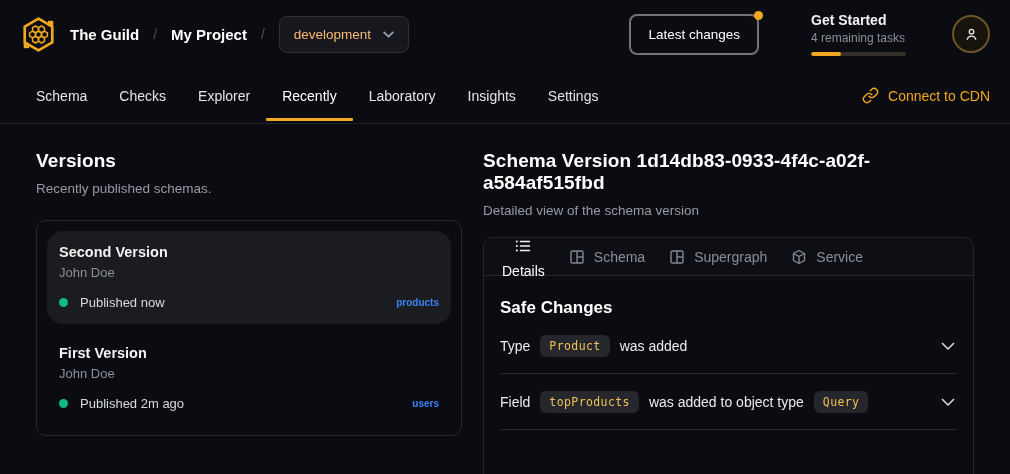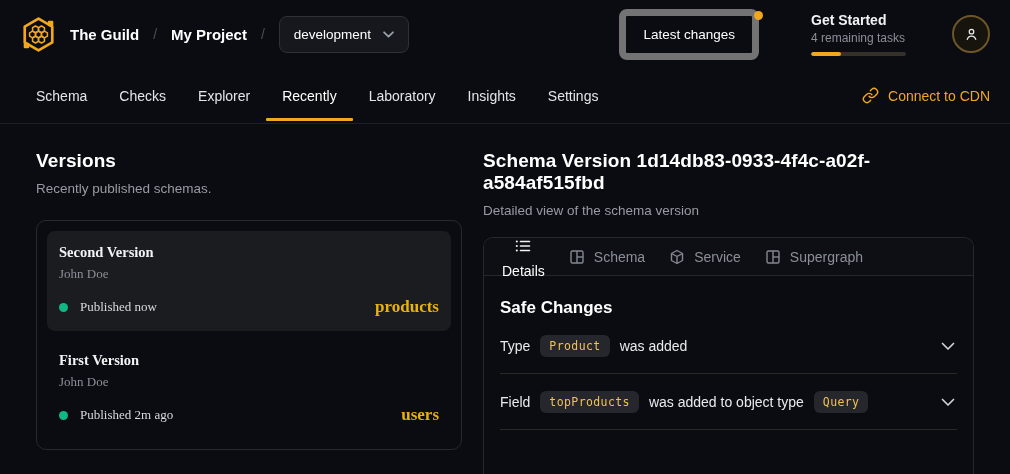--- a/index.html
+++ b/index.html
@@ -12,23 +12,23 @@
   svg { display:block; }
 
   
   .header { height:68px; display:flex; align-items:center; padding:8px 20px; }
   .logo { width:37px; height:37px; flex:0 0 auto; }
   .crumbs { display:flex; align-items:center; margin-left:13px; gap:14px; }
   .crumb { font-size:15px; font-weight:600; color:#fff; cursor:pointer; }
   .crumb-sep { color:#4a4e57; font-size:14px; }
   .target-select { display:flex; align-items:center; gap:12px; background:#16181d;
     border:1px solid #2e3138; border-radius:8px; padding:10px 14px;
-    font-size:13.5px; color:#ffffff; cursor:pointer; }
+    font-size:13.5px; color:#fdba74; cursor:pointer; }
   .spacer { flex:1; }
-  .latest-btn { position:relative; border:7px solid #737373; background:transparent;
+  .latest-btn { position:relative; border:2px solid #737373; background:transparent;
     color:#fff; font-size:13.5px; border-radius:8px; padding:11px 17px;
     cursor:pointer; font-family:inherit; }
   .latest-dot { position:absolute; top:-4px; right:-4px; width:9px; height:9px;
     border-radius:50%; background:var(--accent); }
   .get-started { margin-left:52px; width:95px; cursor:pointer; }
   .gs-title { font-size:14px; font-weight:600; white-space:nowrap; }
   .gs-sub { font-size:12px; color:#8b8f98; margin-top:3px; white-space:nowrap; }
   .gs-bar { margin-top:7px; height:4px; border-radius:2px; background:#35312a; overflow:hidden; }
   .gs-fill { height:100%; background:var(--accent); border-radius:2px; }
   .avatar { margin-left:46px; width:38px; height:38px; border-radius:50%;
@@ -45,28 +45,28 @@
   .cdn-link { margin-left:auto; display:flex; align-items:center; gap:9px;
     color:var(--accent); font-size:14px; cursor:pointer; }
 
   
   .main { display:grid; grid-template-columns:426px 1fr; column-gap:21px; padding:26px 36px 0; }
   .col-title { font-size:19px; font-weight:700; letter-spacing:.1px; color:#fff; }
   .col-sub { margin-top:9px; font-size:13.5px; color:#989ba3; }
 
   .versions-box { margin-top:24px; border:1px solid #26292f; border-radius:10px;
     padding:10px; display:flex; flex-direction:column; gap:8px; }
-  .version-item { border-radius:8px; padding:13px 12px 14px; cursor:pointer;font-family:Liberation Serif, serif; }
+  .version-item { border-radius:16px; padding:13px 12px 14px; cursor:pointer; }
   .version-item.selected { background:#1b1c1f; }
   .v-title { font-size:14.5px; font-weight:600; color:#f2f3f5; }
   .v-author { margin-top:5px; font-size:13px; color:#8a8f98; }
   .v-meta { margin-top:15px; display:flex; align-items:center; }
   .v-dot { width:9px; height:9px; border-radius:50%; background:var(--green); flex:0 0 auto; }
   .v-pub { margin-left:12px; font-size:13px; color:#d7dade; }
-  .v-service { margin-left:auto; font-size:17px; font-weight:700; color:#eab308; }
+  .v-service { margin-left:auto; font-size:10px; font-weight:700; color:#3b82f6; }
 
   .detail-panel { margin-top:19px; border:1px solid #24272d; border-bottom:none;
     border-radius:10px 10px 0 0; height:258px; overflow:hidden; }
   .detail-tabs { display:flex; align-items:center; height:38px; padding:0 6px;
     border-bottom:1px solid #24272d; background:#0d0f14; }
   .detail-tab { display:flex; align-items:center; gap:9px; padding:0 12px; height:100%;
     font-size:14px; color:#8a8f98; cursor:pointer; }
   .detail-tab.active { color:#fff; font-weight:500;flex-direction:column; }
   .detail-tab .t-icon { opacity:.95; }
   .detail-body { padding:6px 16px 0; }
@@ -198,36 +198,36 @@
               <svg class="t-icon" width="16" height="16" viewBox="0 0 16 16" fill="none" stroke="currentColor" stroke-width="1.4">
                 <rect x="2" y="2" width="12" height="12" rx="1.5"></rect>
                 <line x1="8" y1="2" x2="8" y2="14"></line>
                 <line x1="8" y1="8" x2="14" y2="8"></line>
               </svg>
             </span>
             <span>Schema</span>
           </div>
           <div class="detail-tab">
             <span style="display: flex;">
-              <svg class="t-icon" width="16" height="16" viewBox="0 0 16 16" fill="none" stroke="currentColor" stroke-width="1.4" stroke-linejoin="round">
-                <path d="M8 1.5l5.5 3v7l-5.5 3-5.5-3v-7z"></path>
-                <path d="M2.5 4.5L8 7.5l5.5-3M8 7.5v7"></path>
-              </svg>
-            </span>
-            <span>Service</span>
-          </div>
-          <div class="detail-tab">
-            <span style="display: flex;">
               <svg class="t-icon" width="16" height="16" viewBox="0 0 16 16" fill="none" stroke="currentColor" stroke-width="1.4">
                 <rect x="2" y="2" width="12" height="12" rx="1.5"></rect>
                 <line x1="8" y1="2" x2="8" y2="14"></line>
                 <line x1="8" y1="8" x2="14" y2="8"></line>
               </svg>
             </span>
             <span>Supergraph</span>
+          </div>
+          <div class="detail-tab">
+            <span style="display: flex;">
+              <svg class="t-icon" width="16" height="16" viewBox="0 0 16 16" fill="none" stroke="currentColor" stroke-width="1.4" stroke-linejoin="round">
+                <path d="M8 1.5l5.5 3v7l-5.5 3-5.5-3v-7z"></path>
+                <path d="M2.5 4.5L8 7.5l5.5-3M8 7.5v7"></path>
+              </svg>
+            </span>
+            <span>Service</span>
           </div>
         </div>
       <div class="detail-body">
         <div class="section-title">Safe Changes</div>
         <div>
             <div class="change-row">
               <span class="change-text">Type</span>
               <span class="code-badge">Product</span>
               <span class="change-text">was added</span>
               <span class="row-chev">

